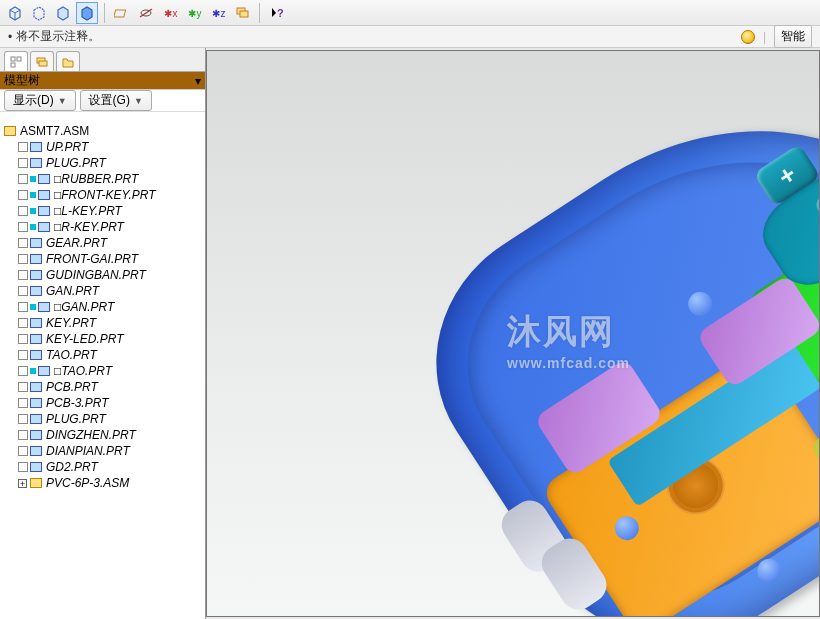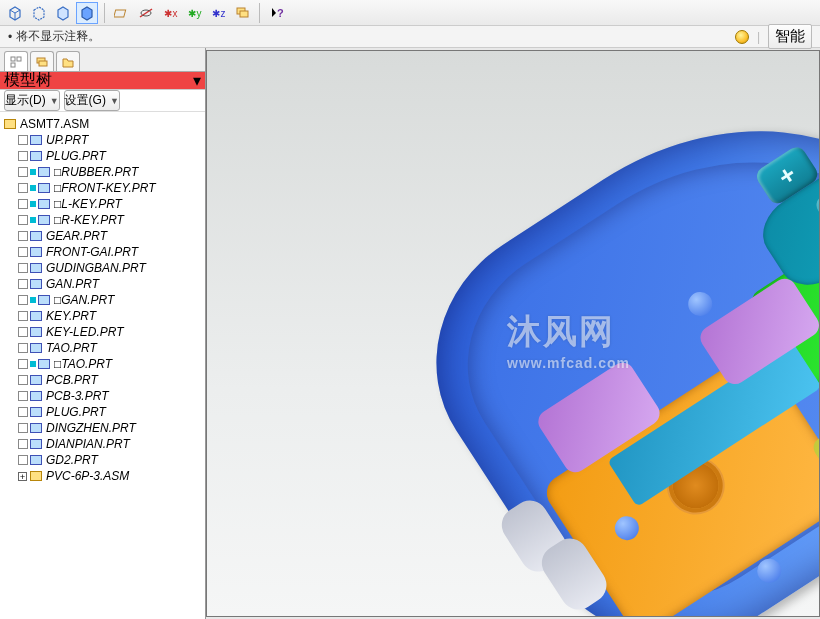--- a/index.html
+++ b/index.html
@@ -49,21 +49,21 @@
     display:inline-block;
     background: radial-gradient(circle at 40% 35%, #fff59d, #fbc02d 60%, #c79100 100%);
     border-radius:50%;
     border:1px solid #a07800;
   }
   .smart-btn {
     padding:2px 6px;
     background:linear-gradient(#fdfdfd,#ececec);
     border:1px solid #bbb;
     border-radius:2px;
-    font-size:15px;
+    font-size:12px;
     cursor:pointer;
   }
   .main {
     flex:1;
     display:flex;
     min-height:0;
   }
   .side {
     width:206px;
     background:#fff;
@@ -85,53 +85,54 @@
     border:1px solid #aaa;
     border-bottom:none;
     background:#f7f7f7;
     display:flex; align-items:center; justify-content:center;
     cursor:pointer;
     border-radius:3px 3px 0 0;
   }
   .side-tab.active { background:#fff; }
   .tree-header {
     height:18px;
-    background:#ef4444;
+    background:#a16207;
     border-bottom:1px solid #ccc;
     padding:2px 4px;
-    font-size:16px;
+    font-size:12px;
     display:flex;
     justify-content:space-between;
     align-items:center;
   }
   .tree-dd {
     height:22px;
     display:flex;
     align-items:center;
     gap:4px;
     padding:2px 4px;
     border-bottom:1px solid #ddd;
   }
   .dd-btn {
-    padding:1px 0;
+    padding:1px 8px;
     background:linear-gradient(#fdfdfd,#ececec);
     border:1px solid #aaa;
     border-radius:3px;
     font-size:12px;
     cursor:pointer;
     display:flex;
     align-items:center;
     gap:4px;
   }
   .dd-caret { font-size:9px; color:#555; }
   .tree {
     flex:1;
     overflow:auto;
     padding:4px 2px;
     font-size:12px;
+    margin-top:7px;
   }
   .tree-row {
     display:flex;
     align-items:center;
     height:16px;
     padding:0 2px;
     cursor:pointer;
     white-space:nowrap;
   }
   .indent1 { padding-left:16px;font-style:italic; }

